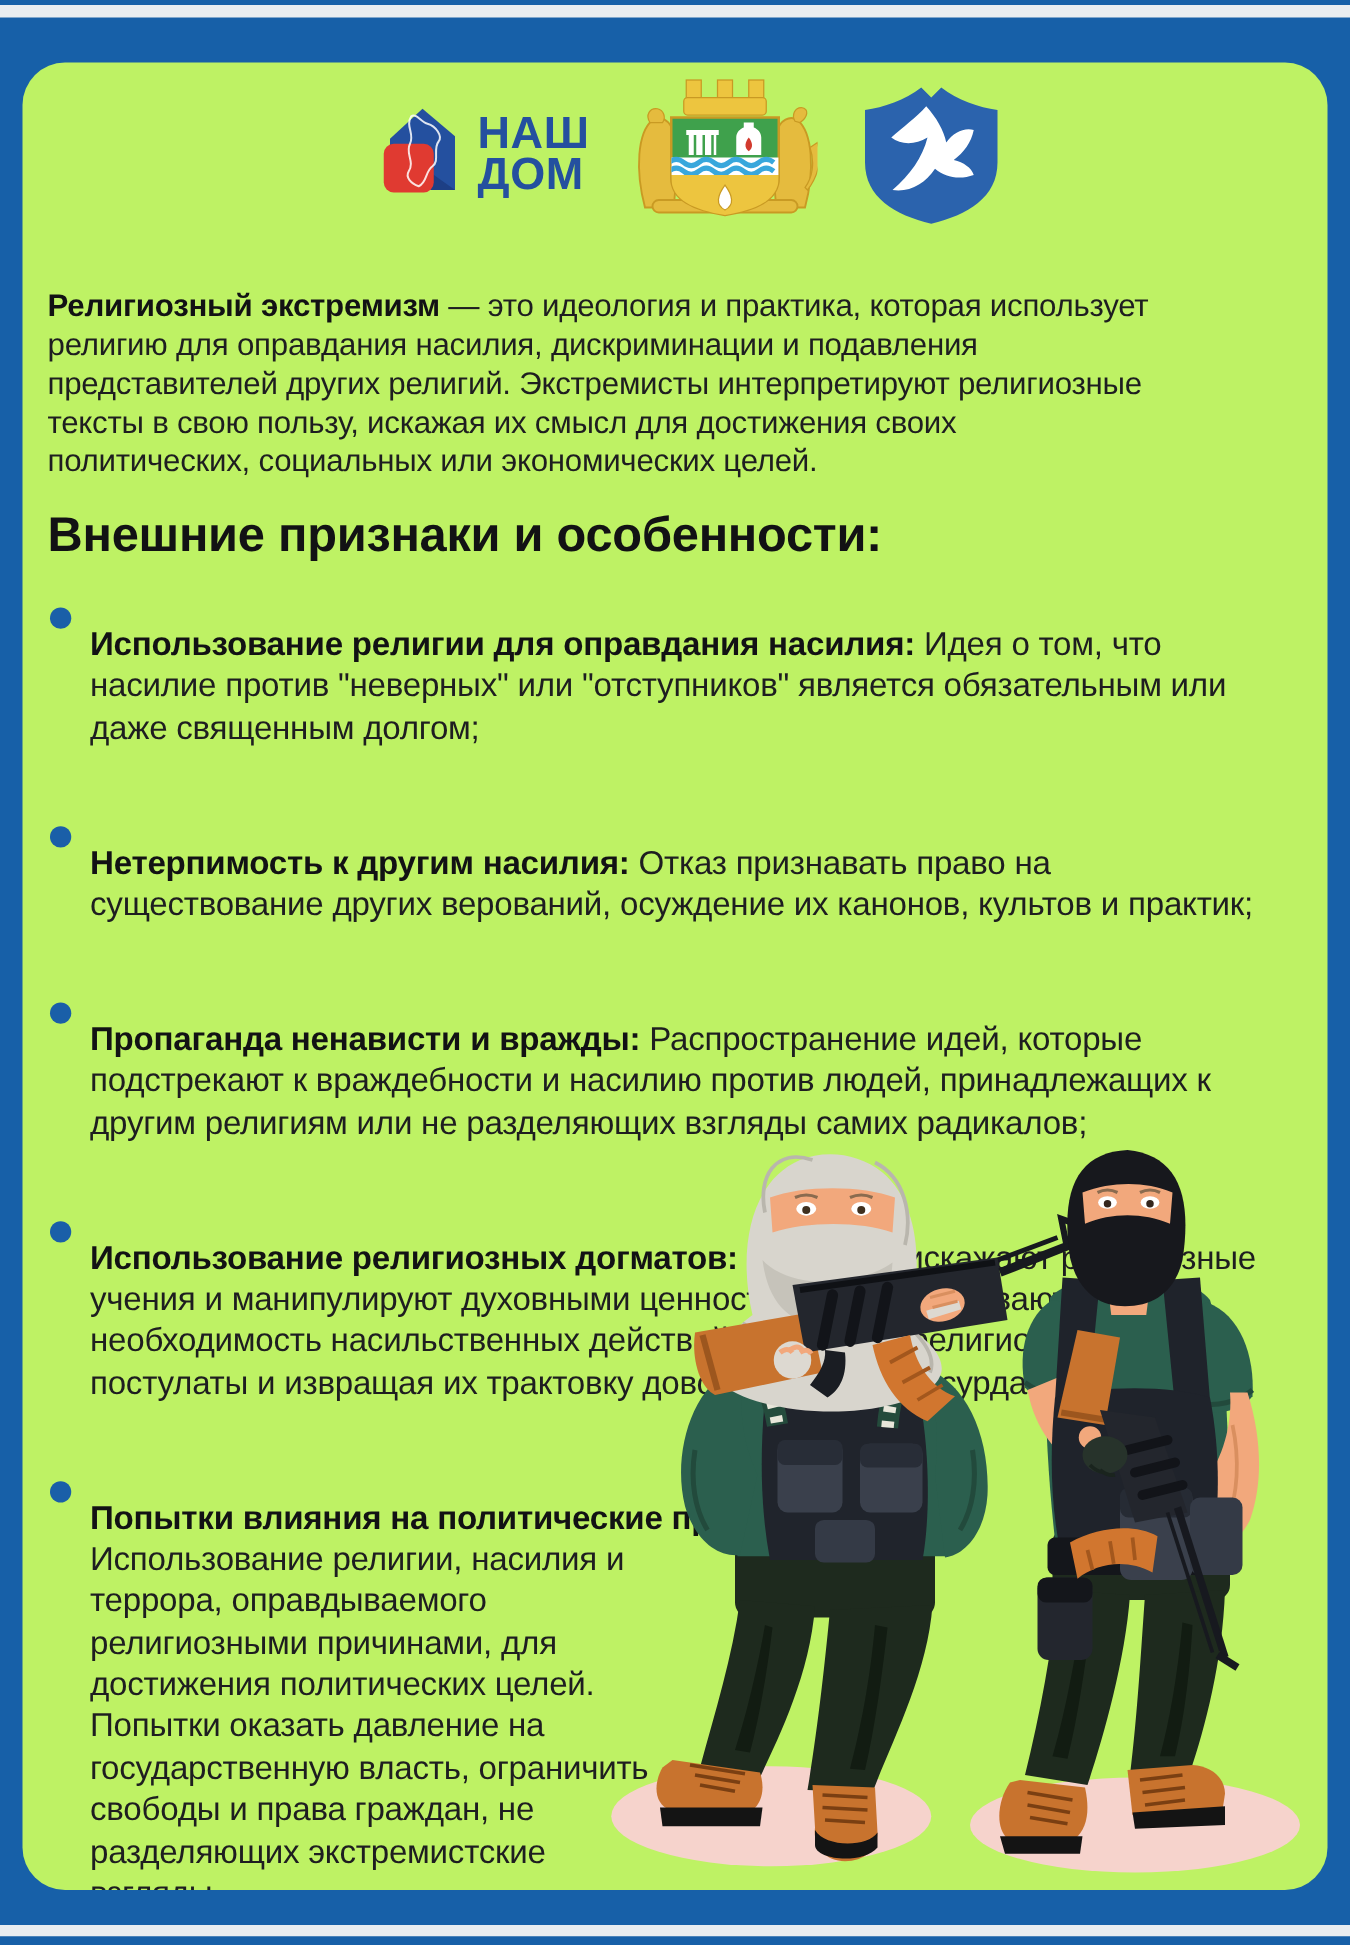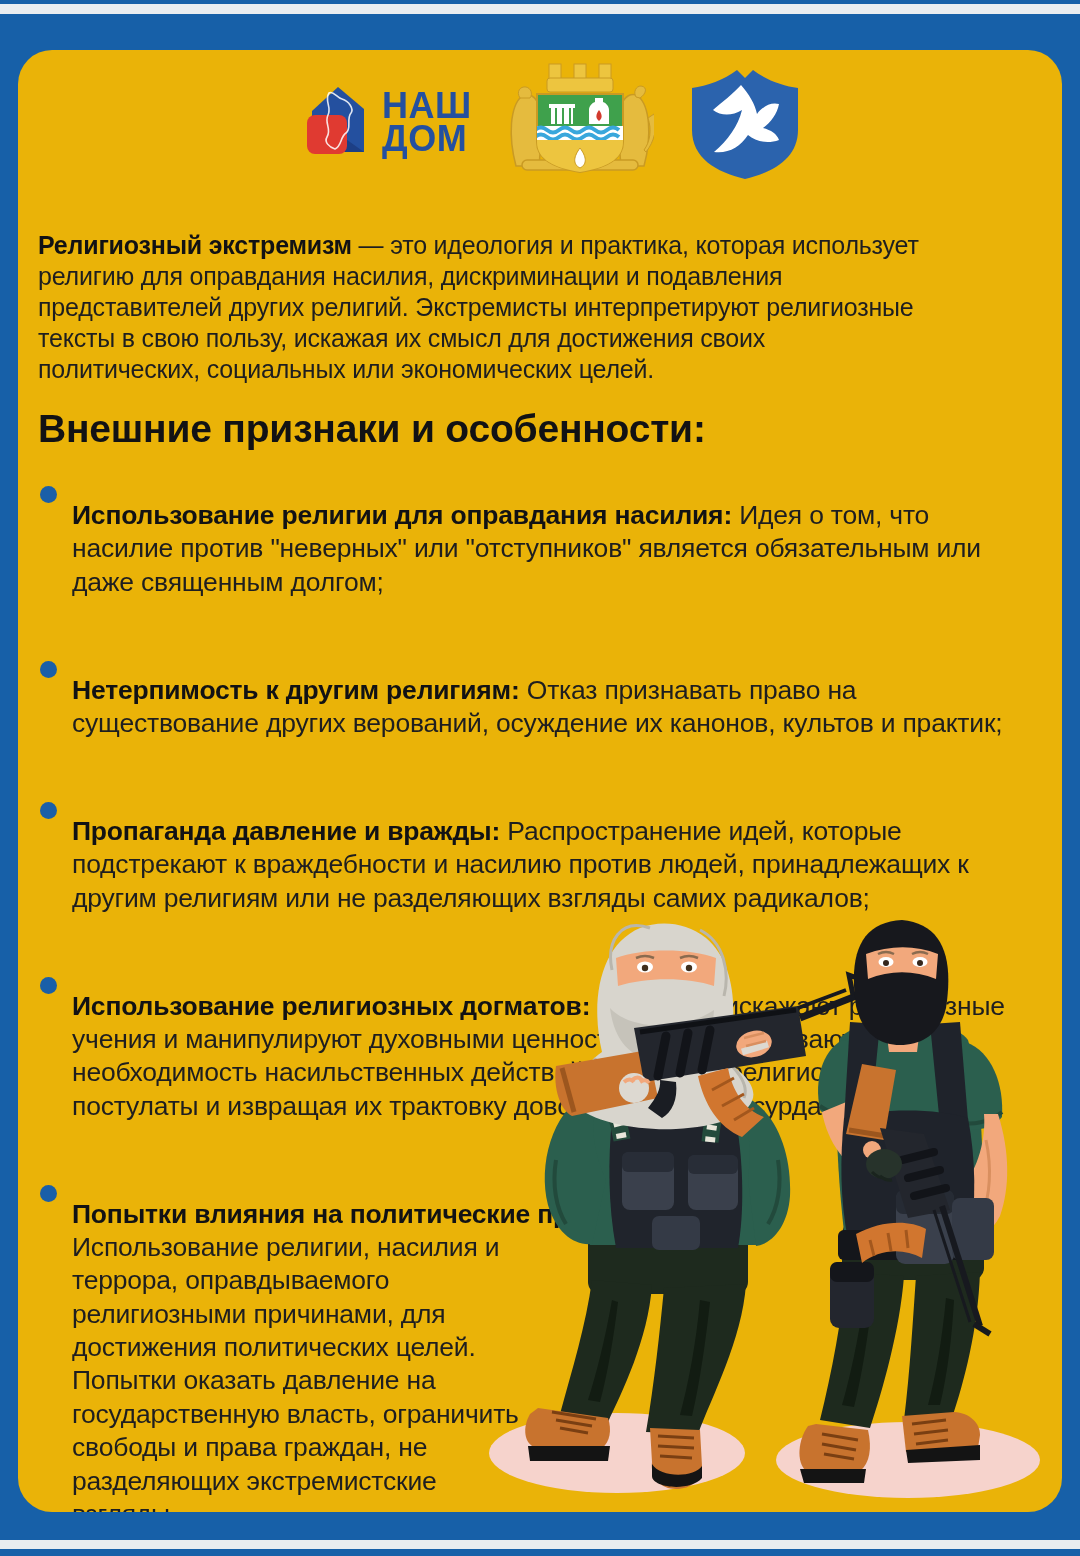--- a/index.html
+++ b/index.html
@@ -6,21 +6,21 @@
   body{
     width:1080px;height:1556px;position:relative;overflow:hidden;
     background:#1760a8;
     font-family:"Liberation Sans", sans-serif;
   }
   .edge-stripe{position:absolute;left:0;width:1080px;background:#e9edf0;}
   .edge-stripe.top{top:4px;height:10px;}
   .edge-stripe.bottom{bottom:7px;height:9px;}
   .card{
     position:absolute;left:18px;top:50px;width:1044px;height:1462px;
-    background:#eab308;border-radius:34px;overflow:hidden;
+    background:#bef264;border-radius:34px;overflow:hidden;
   }
   .logo-row{position:relative;height:135px;}
   .logo{position:absolute;}
   .logo-nashdom{left:282px;top:30px;width:190px;height:84px;display:flex;align-items:center;}
   .nashdom-text{
     margin-left:10px;color:#24509f;font-weight:800;font-size:36px;line-height:.92;
     letter-spacing:.5px;
   }
   .logo-coa{left:488px;top:12px;}
   .logo-dove{left:664px;top:10px;}
@@ -121,25 +121,25 @@
 
   <h2 class="section-heading">Внешние признаки и особенности:</h2>
 
   <ul class="bullet-list">
     <li class="bullet-item">
       <span class="dot" style="background: rgb(26, 95, 168);"></span>
       <p class="bullet-text"><b>Использование религии для оправдания насилия:</b><span> Идея о том, что насилие против "неверных" или "отступников" является обязательным или даже священным долгом;</span></p>
     </li>
     <li class="bullet-item">
       <span class="dot" style="background: rgb(26, 95, 168);"></span>
-      <p class="bullet-text"><b>Нетерпимость к другим религиям:</b><span> Отказ признавать право на существование других верований, осуждение их канонов, культов и практик;</span></p>
-    </li>
-    <li class="bullet-item">
-      <span class="dot" style="background: rgb(26, 95, 168);"></span>
-      <p class="bullet-text"><b>Пропаганда давление и вражды:</b><span> Распространение идей, которые подстрекают к враждебности и насилию против людей, принадлежащих к другим религиям или не разделяющих взгляды самих радикалов;</span></p>
+      <p class="bullet-text"><b>Нетерпимость к другим насилия:</b><span> Отказ признавать право на существование других верований, осуждение их канонов, культов и практик;</span></p>
+    </li>
+    <li class="bullet-item">
+      <span class="dot" style="background: rgb(26, 95, 168);"></span>
+      <p class="bullet-text"><b>Пропаганда ненависти и вражды:</b><span> Распространение идей, которые подстрекают к враждебности и насилию против людей, принадлежащих к другим религиям или не разделяющих взгляды самих радикалов;</span></p>
     </li>
     <li class="bullet-item">
       <span class="dot" style="background: rgb(26, 95, 168);"></span>
       <p class="bullet-text"><b>Использование религиозных догматов:</b><span> радикалы искажают религиозные учения и манипулируют духовными ценностями. Обосновывают необходимость насильственных действий, используя религиозные постулаты и извращая их трактовку доводят идеи до абсурда;</span></p>
     </li>
     <li class="bullet-item b5">
       <span class="dot" style="background: rgb(26, 95, 168);"></span>
       <p class="bullet-text">
         <b class="b5-lead">Попытки влияния на политические процессы:</b>
         <span class="b5-rest" style="display:block">Использование религии, насилия и террора, оправдываемого религиозными причинами, для достижения политических целей. Попытки оказать давление на государственную власть, ограничить свободы и права граждан, не разделяющих экстремистские взгляды.</span>

